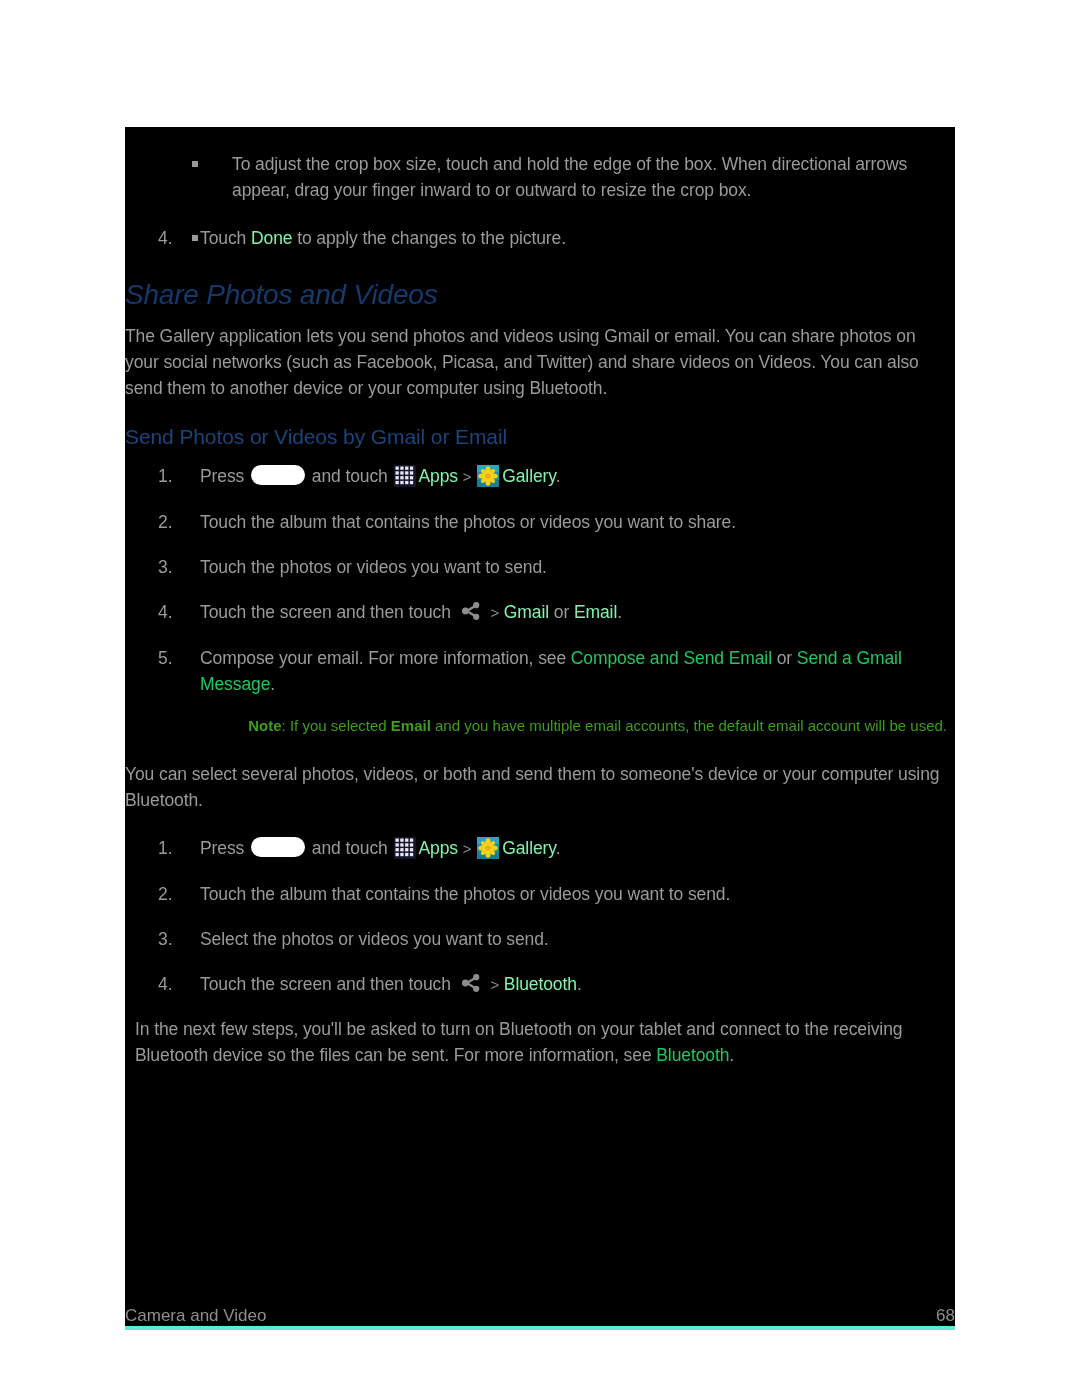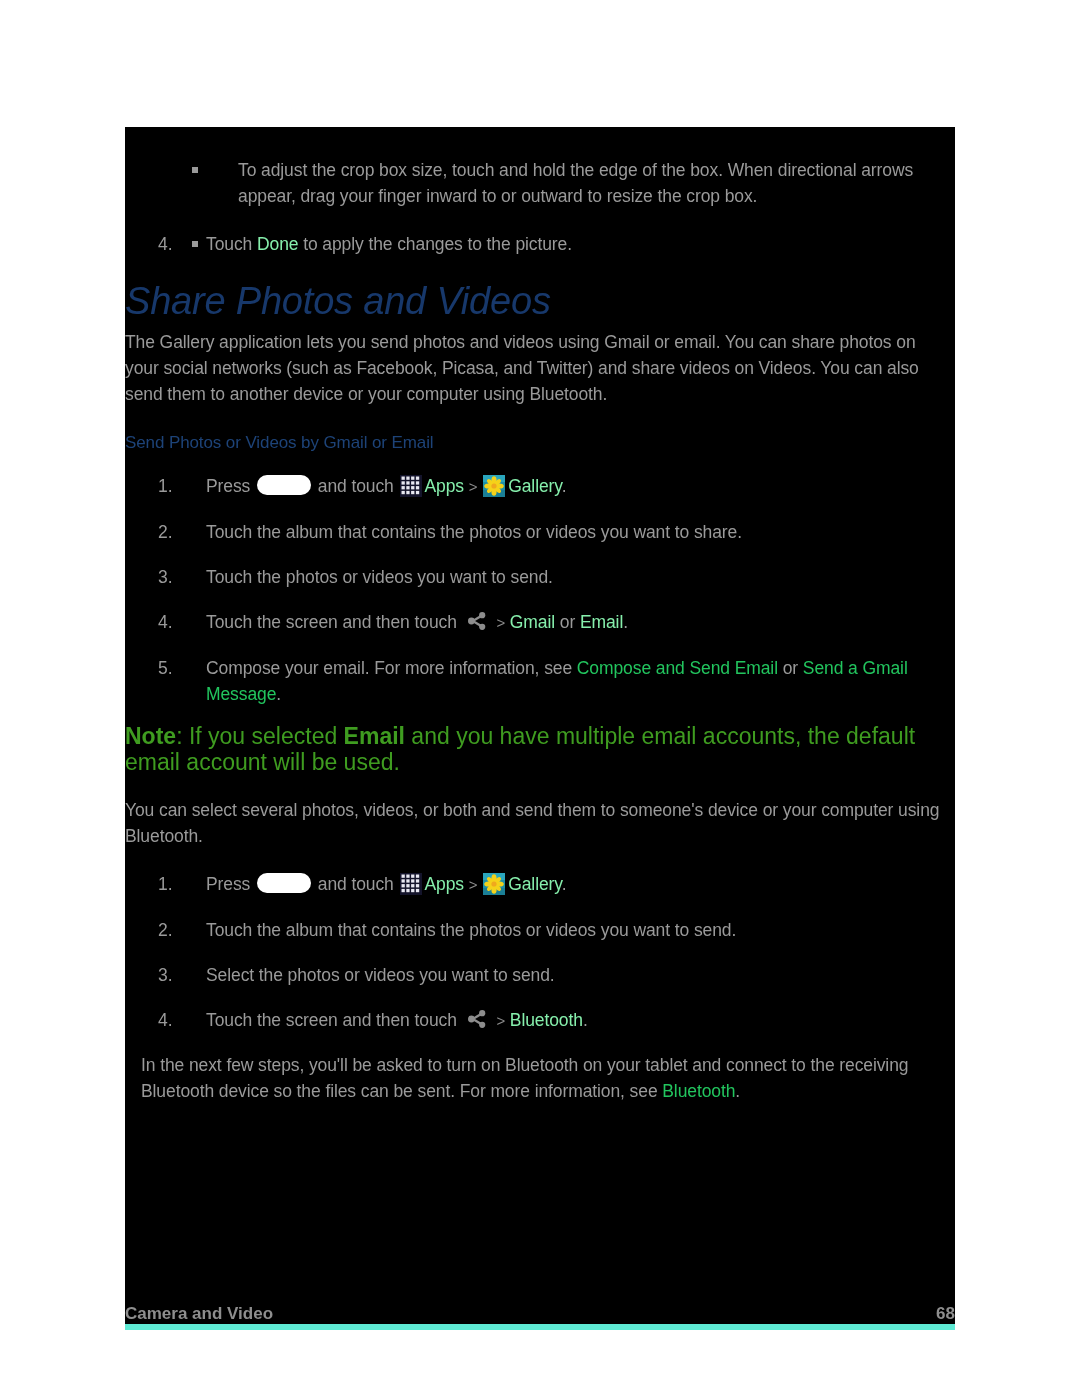--- a/index.html
+++ b/index.html
@@ -27,21 +27,21 @@
   .content {
     position: relative;
     width: 100%;
     height: 100%;
   }
   
   .body-text {
     color: #9a9a9a;
     font-size: 17.5px;
     line-height: 26px;
-    margin: 16px;
+    margin: 10px;
     letter-spacing: -0.1px;
   }
   b, .bold { color: #86efac; font-weight: normal; }
 
   
   .bullet-list {
     list-style: none;
     margin: 0;
     padding: 0;
   }
@@ -75,39 +75,39 @@
     left: 33px;
     top: 0;
     color: #9a9a9a;
     font-size: 17.5px;
     line-height: 26px;
   }
 
   
   h1.section-title {
     color: #17386b;
-    font-size: 38px;
+    font-size: 28px;
     font-style: italic;
     font-weight: normal;
     margin: 0 0 10px 0;
     line-height: 36px;
     letter-spacing: -0.2px;
   }
   h2.sub-title {
     color: #1d4378;
-    font-size: 17px;
+    font-size: 21px;
     font-weight: normal;
     margin: 0 0 12px 0;
     line-height: 28px;
     letter-spacing: -0.1px;
   }
 
   
   .link { color: #22c55e; }
-  .note { color: #3f9c20; font-size: 23px; line-height: 26px; margin: 0; }
+  .note { color: #3f9c20; font-size: 15px; line-height: 26px; margin: 0; text-align: right; }
   .note b { color: #3f9c20; font-weight: bold; }
 
   
   .ico {
     display: inline-block;
     vertical-align: -4px;
   }
   .home-key {
     width: 54px;
     height: 20px;
@@ -144,23 +144,22 @@
   
   .blk { margin: 0 0 22px 0; }
 
   
   .footer {
     position: absolute;
     left: 0;
     right: 0;
     bottom: 0;
     height: 36px;
-    border-bottom: 6px solid #5eead4;
+    border-bottom: 4px solid #5eead4;
     box-sizing: border-box;
-    font-weight: bold;
   }
   .footer-inner {
     display: flex;
     justify-content: space-between;
     align-items: flex-end;
     height: 100%;
     padding-bottom: 2px;
   }
   .footer span {
     color: #8e8e8e;

